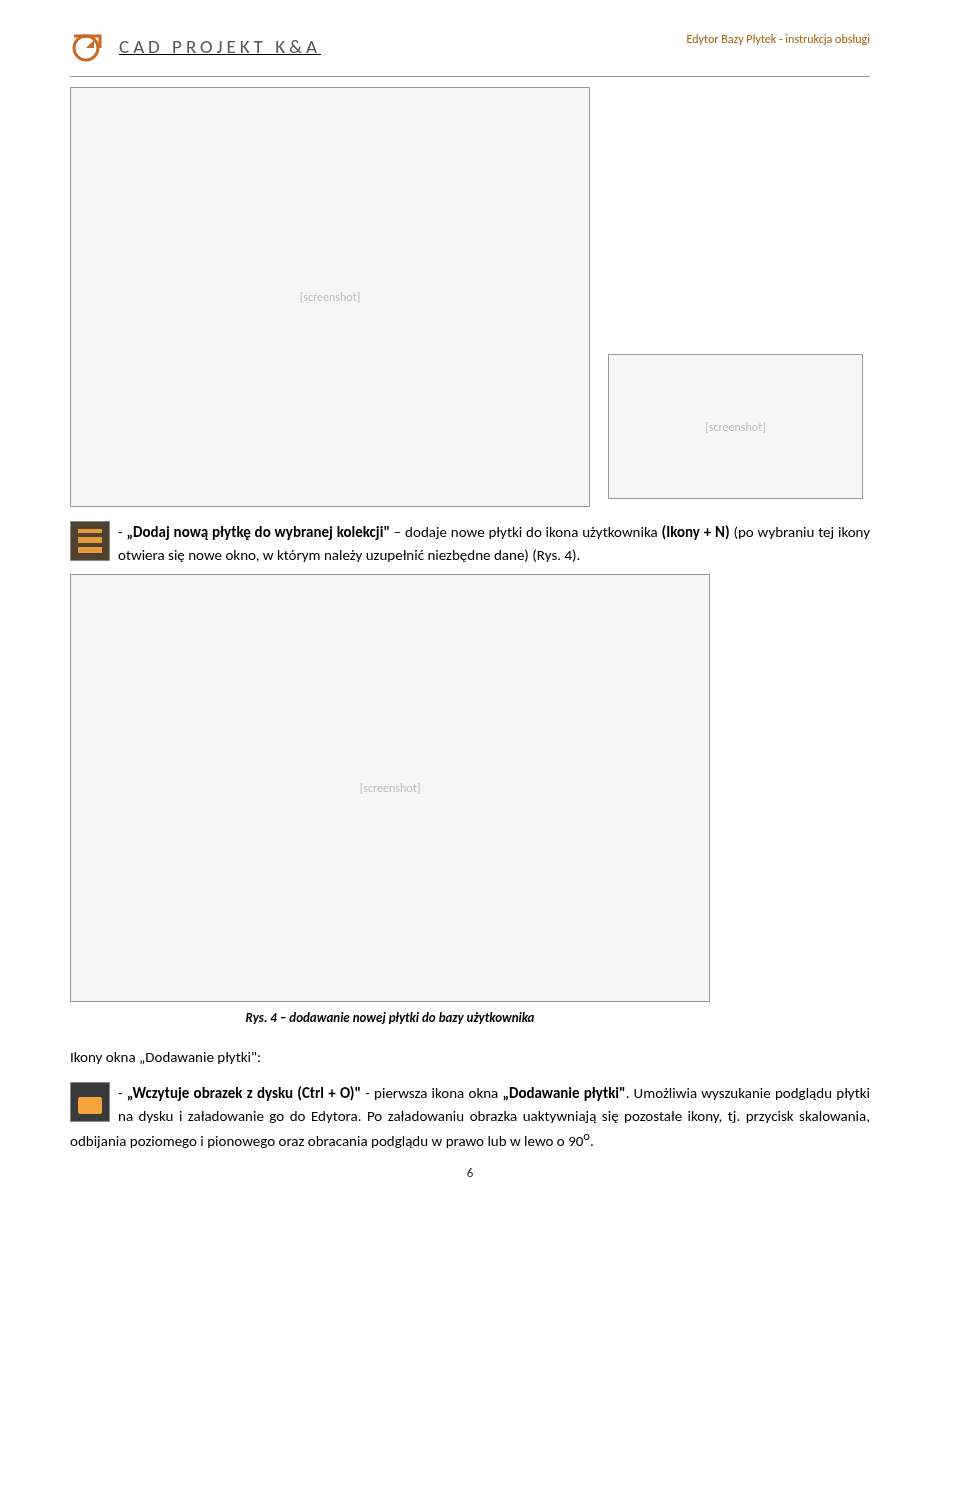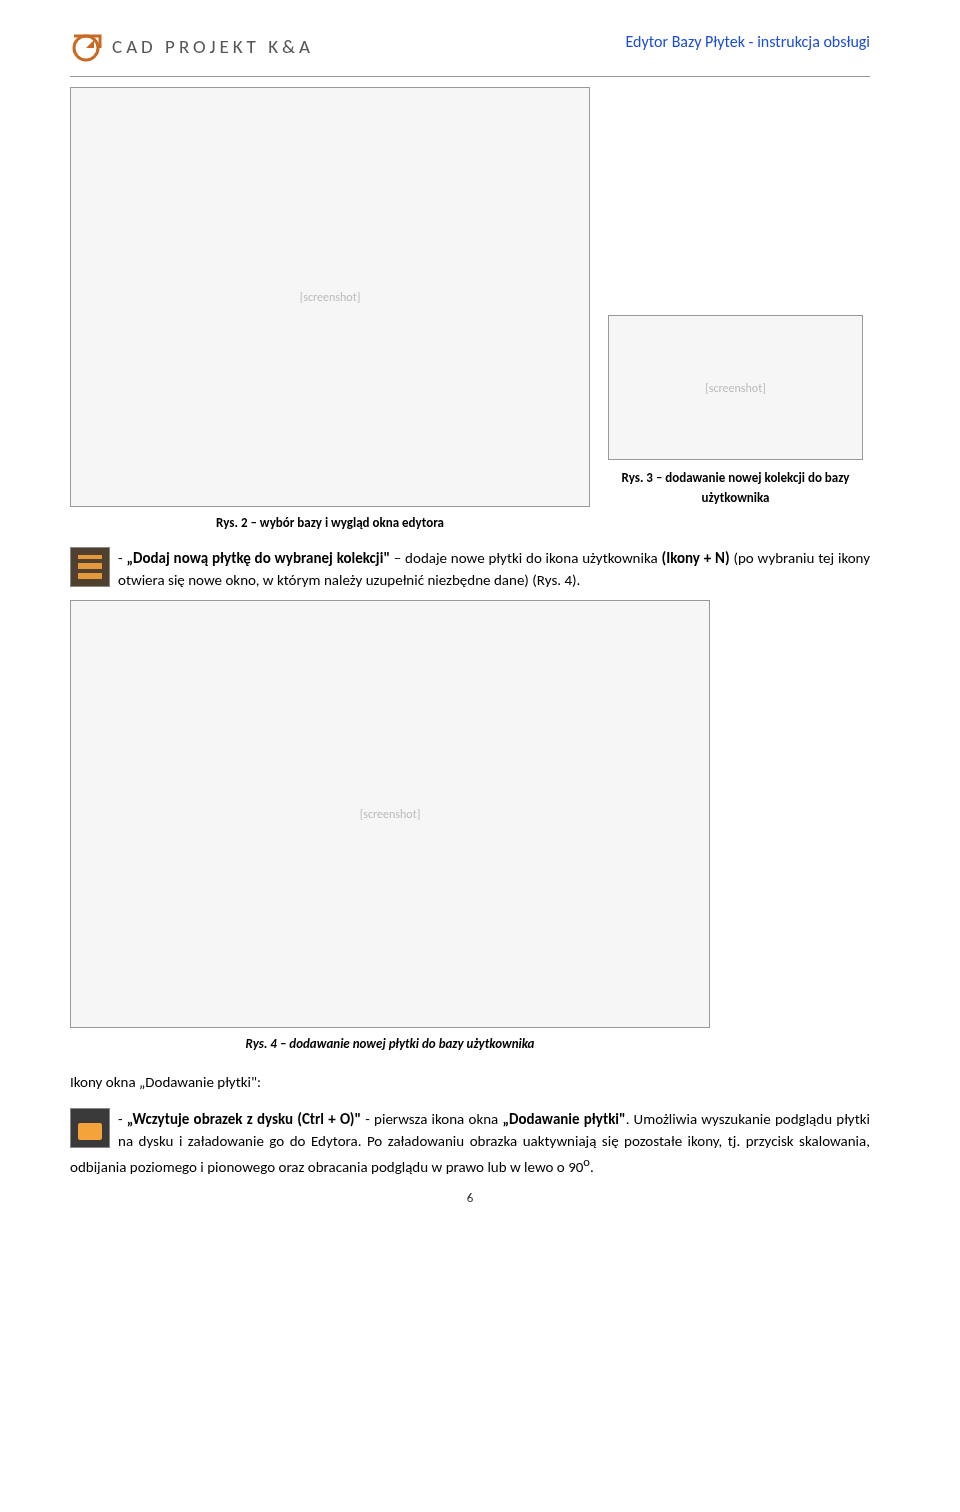--- a/index.html
+++ b/index.html
@@ -11,24 +11,24 @@
       padding: 30px 90px 30px 70px;
       font-size: 15px;
       line-height: 1.5;
     }
     .header {
       display: flex;
       justify-content: space-between;
       align-items: flex-start;
       margin-bottom: 12px;
     }
-    .header-left { display: flex; align-items: center; gap: 8px; }
+    .header-left { display: flex; align-items: center; gap: 15px; text-decoration: underline; }
     .logo { width: 34px; height: 34px; display:inline-block; }
     .brand { font-size: 19px; letter-spacing: 4px; color: #575757; font-weight: 400; }
-    .header-right { font-size: 16px; color: #1d4ed8; text-align: right; }
+    .header-right { font-size: 12px; color: #a16207; text-align: right; }
     hr.topline { border: none; border-top: 1px solid #999; margin-bottom: 10px; }
     .figures-row { margin-bottom: 8px; }
     .fig-placeholder-a {
       width: 520px; height: 420px;
       border: 1px solid #999; background: #f6f6f6;
       display:flex; align-items:center; justify-content:center;
       color:#bbb; font-size:12px;
     }
     .fig-placeholder-b {
       width: 255px; height: 145px;
@@ -91,24 +91,22 @@
 </div>
 <hr class="topline">
 
 <div class="figures-row">
   <div class="row-two">
     <div>
       <div class="fig-placeholder-a">[screenshot]</div>
     </div>
     <div class="right-col">
       <div class="fig-placeholder-b">[screenshot]</div>
-      <div class="caption" style="width:255px;">Rys. 3 – dodawanie nowej kolekcji do bazy użytkownika</div>
     </div>
   </div>
-  <div class="caption-left">Rys. 2 – wybór bazy i wygląd okna edytora</div>
 </div>
 
 <div class="para-with-icon">
   <span class="icon-tile orange"></span>
   <span>- </span><strong>„Dodaj nową płytkę do wybranej kolekcji"</strong><span> – dodaje nowe płytki do ikona użytkownika </span><strong>(Ikony + N)</strong><span> (po wybraniu tej ikony otwiera się nowe okno, w którym należy uzupełnić niezbędne dane) (Rys. 4).</span>
   <div style="clear:both"></div>
 </div>
 
 <div class="fig-placeholder-c">[screenshot]</div>
 <div class="caption" style="width:640px;font-style:italic;">Rys. 4 – dodawanie nowej płytki do bazy użytkownika</div>

